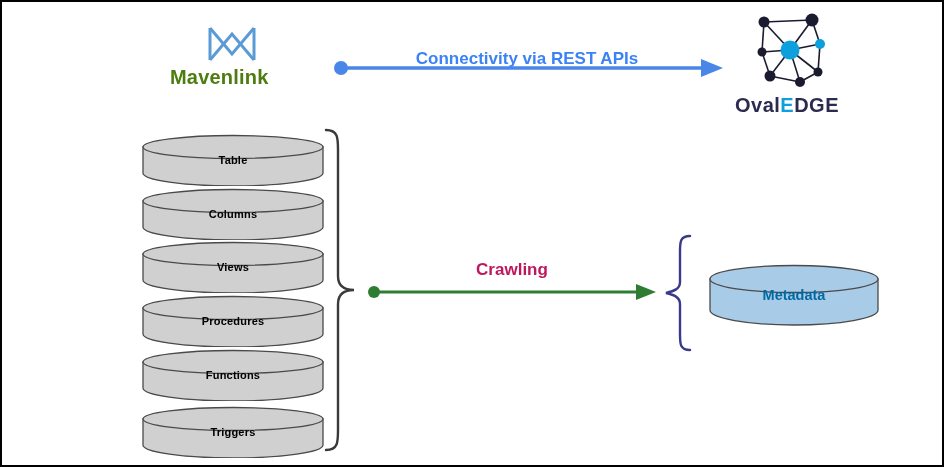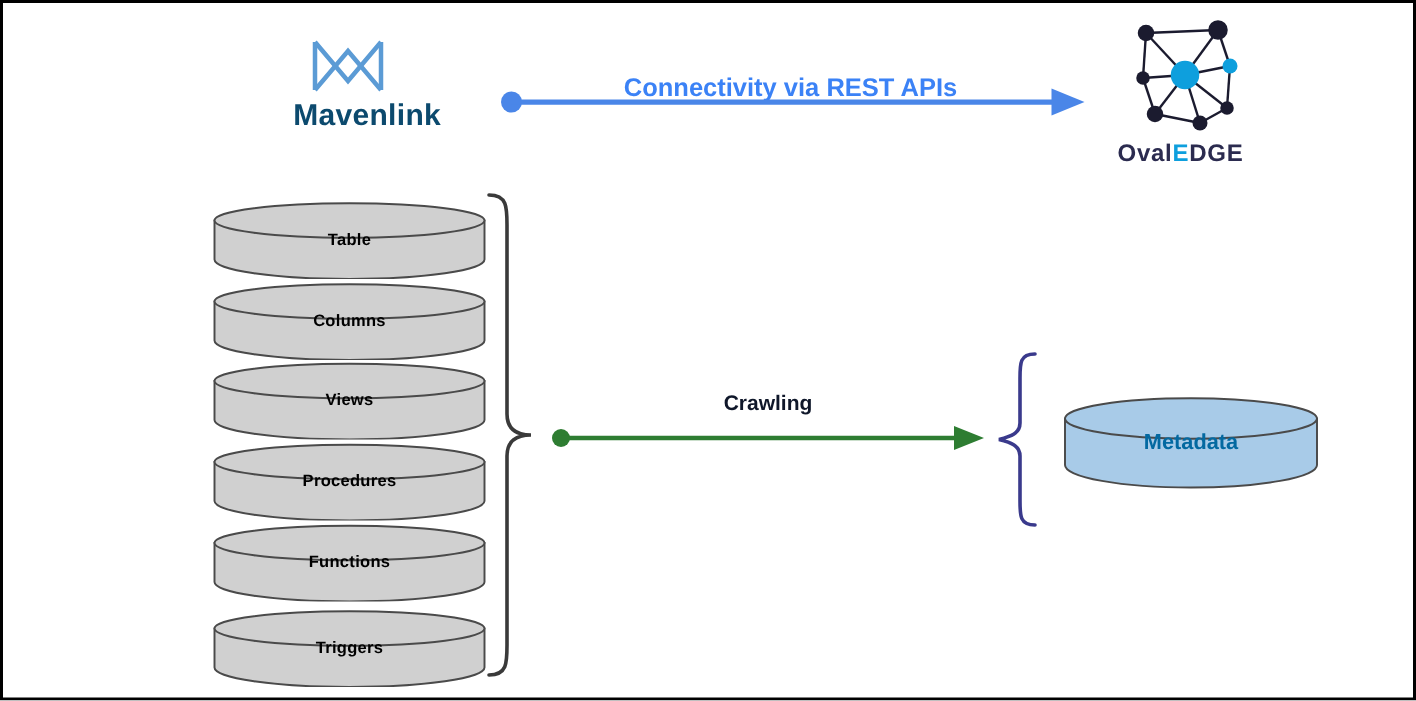--- a/index.html
+++ b/index.html
@@ -33,24 +33,24 @@
     left: 36px;
     top: 0px;
     width: 52px;
     height: 40px;
   }
   #mavenlink-wordmark {
     position: absolute;
     left: 0;
     top: 42px;
     width: 124px;
-    text-align: right;
+    text-align: left;
     font-size: 20px;
     font-weight: bold;
-    color: #0c4a6e;
+    color: #4d7c0f;
     letter-spacing: 0.2px;
   }
 
   
   #ovaledge-logo {
     position: absolute;
     left: 700px;
     top: 8px;
     width: 170px;
     height: 110px;
@@ -61,21 +61,21 @@
     top: 0px;
     width: 80px;
     height: 80px;
   }
   #ovaledge-wordmark {
     position: absolute;
     left: 0;
     top: 84px;
     width: 170px;
     text-align: center;
-    font-size: 16px;
+    font-size: 20px;
     font-weight: bold;
     color: #2b2b4f;
     letter-spacing: 0.5px;
   }
   #ovaledge-wordmark .hl {
     color: #0e9fdd;
   }
 
   
   #connectivity-label {
@@ -137,23 +137,23 @@
     height: 118px;
   }
 
   
   #crawling-label {
     position: absolute;
     left: 400px;
     top: 258px;
     width: 220px;
     text-align: center;
-    font-size: 14px;
-    font-weight: bold;
-    color: #0f172a;
+    font-size: 17px;
+    font-weight: bold;
+    color: #be185d;
   }
   #crawling-arrow {
     position: absolute;
     left: 362px;
     top: 275px;
     width: 296px;
     height: 30px;
   }
 
   

